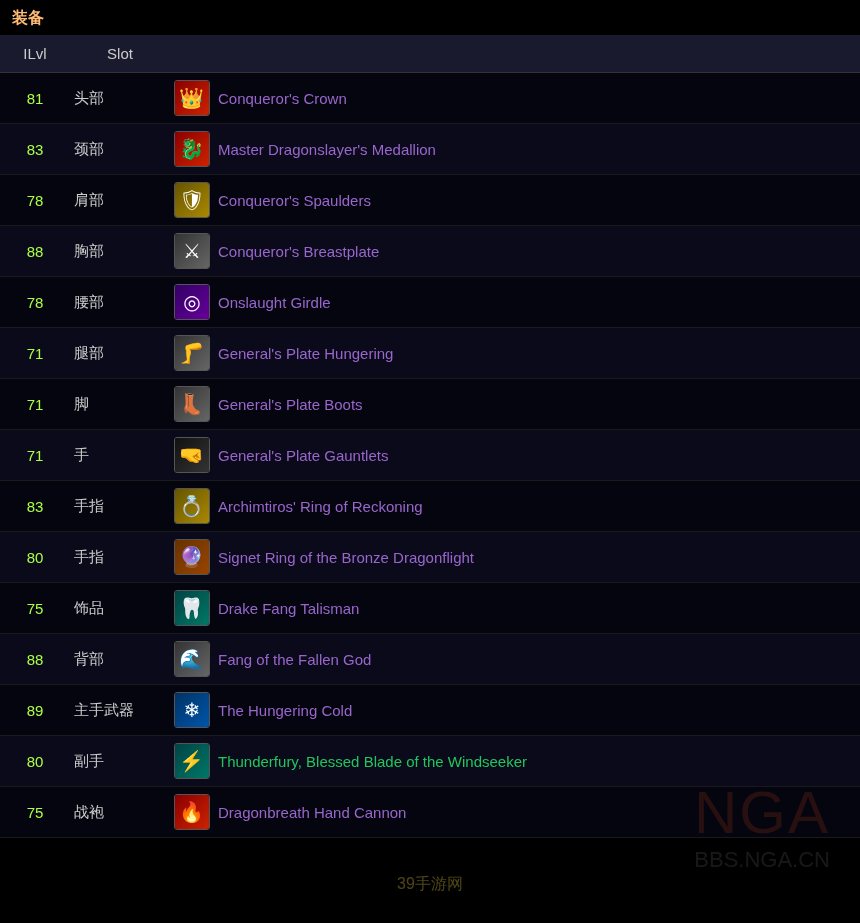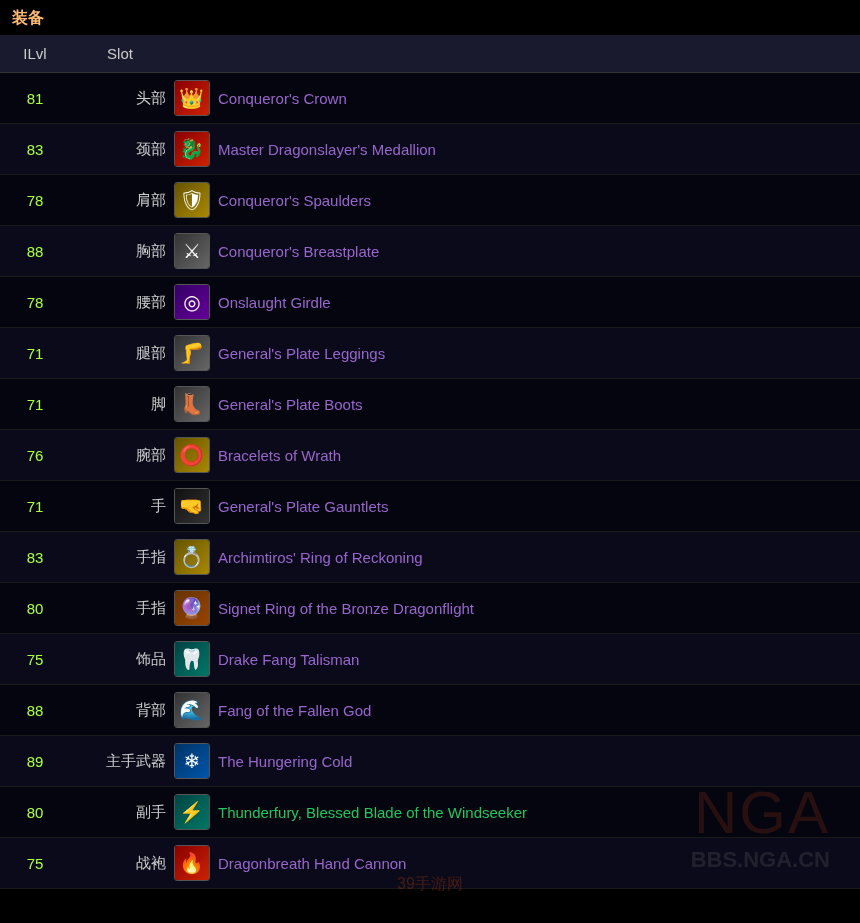--- a/index.html
+++ b/index.html
@@ -52,21 +52,20 @@
       font-size: 15px;
       vertical-align: middle;
     }
     .ilvl-cell {
       text-align: center;
       color: #aaff44;
       font-size: 15px;
       width: 70px;
     }
     .slot-cell {
-      text-align: right;
       color: #ccc;
       width: 100px;
       padding-right: 8px;
       font-size: 15px;
       font-family: Liberation Serif, serif;
     }
     .icon-cell {
       width: 44px;
       text-align: center;
     }
@@ -110,34 +109,34 @@
       pointer-events: none;
       user-select: none;
       line-height: 1;
     }
     .watermark2 {
       position: absolute;
       bottom: 50px;
       right: 30px;
       opacity: 0.18;
       font-size: 22px;
-      font-weight: 700;
+      font-weight: 400;
       color: #888;
       font-family: Arial, sans-serif;
       pointer-events: none;
       user-select: none;
     }
     .watermark3 {
       position: absolute;
       bottom: 28px;
       left: 50%;
       transform: translateX(-50%);
       opacity: 0.30;
       font-size: 16px;
-      color: #c2410c;
+      color: #fde047;
       pointer-events: none;
       user-select: none;
     }
     
     .icon-red { background: linear-gradient(135deg, #8b0000, #cc2200); }
     .icon-blue { background: linear-gradient(135deg, #003366, #0055aa); }
     .icon-gold { background: linear-gradient(135deg, #665500, #aa8800); }
     .icon-purple { background: linear-gradient(135deg, #330066, #660099); }
     .icon-gray { background: linear-gradient(135deg, #333, #666); }
     .icon-teal { background: linear-gradient(135deg, #004444, #007766); }
@@ -186,35 +185,29 @@
       <tr>
         <td class="ilvl-cell">78</td>
         <td class="slot-cell">腰部</td>
         <td class="icon-cell"><div class="item-icon"><div class="item-icon-inner icon-purple">◎</div></div></td>
         <td class="name-cell ">Onslaught Girdle</td>
       </tr>
       <tr>
         <td class="ilvl-cell">71</td>
         <td class="slot-cell">腿部</td>
         <td class="icon-cell"><div class="item-icon"><div class="item-icon-inner icon-gray">🦵</div></div></td>
-        <td class="name-cell ">General's Plate Leggings</td>
+        <td class="name-cell ">General's Plate Hungering</td>
       </tr>
       <tr>
         <td class="ilvl-cell">71</td>
         <td class="slot-cell">脚</td>
         <td class="icon-cell"><div class="item-icon"><div class="item-icon-inner icon-gray">👢</div></div></td>
         <td class="name-cell ">General's Plate Boots</td>
       </tr>
       <tr>
-        <td class="ilvl-cell">76</td>
-        <td class="slot-cell">腕部</td>
-        <td class="icon-cell"><div class="item-icon"><div class="item-icon-inner icon-gold">⭕</div></div></td>
-        <td class="name-cell ">Bracelets of Wrath</td>
-      </tr>
-      <tr>
         <td class="ilvl-cell">71</td>
         <td class="slot-cell">手</td>
         <td class="icon-cell"><div class="item-icon"><div class="item-icon-inner icon-dark">🤜</div></div></td>
         <td class="name-cell ">General's Plate Gauntlets</td>
       </tr>
       <tr>
         <td class="ilvl-cell">83</td>
         <td class="slot-cell">手指</td>
         <td class="icon-cell"><div class="item-icon"><div class="item-icon-inner icon-gold">💍</div></div></td>
         <td class="name-cell ">Archimtiros' Ring of Reckoning</td>

